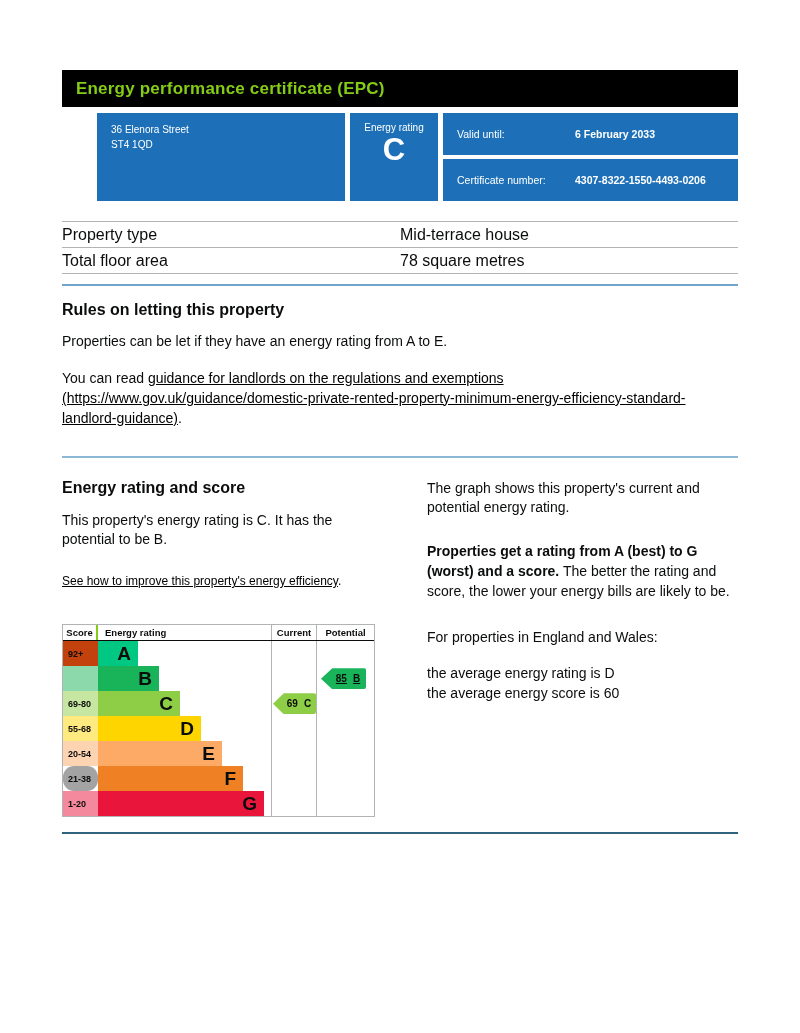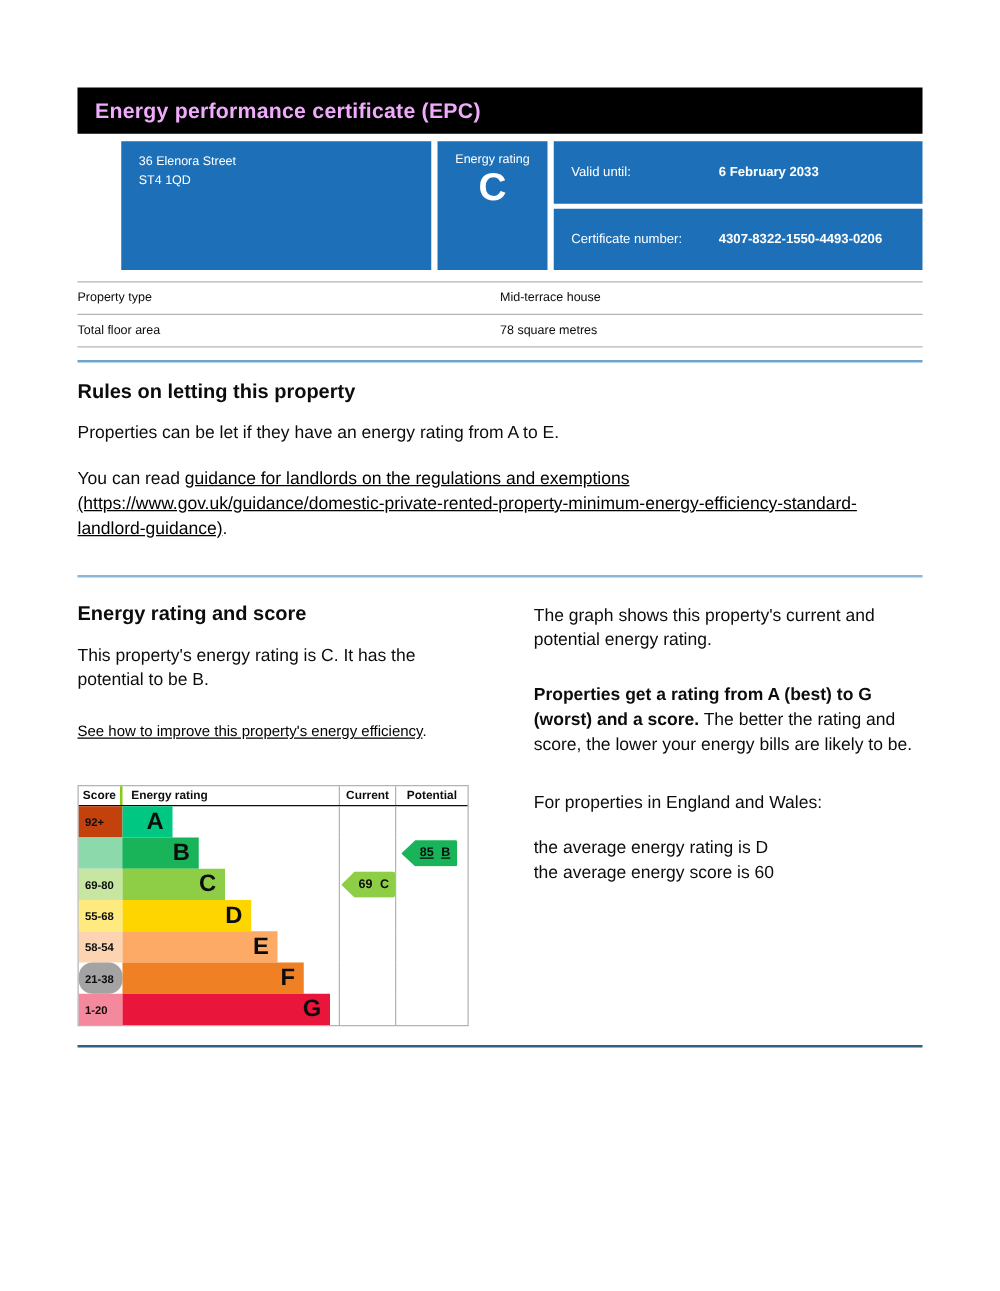--- a/index.html
+++ b/index.html
@@ -3,34 +3,34 @@
 <meta charset="utf-8">
 <style>
   html,body{margin:0;padding:0;background:#ffffff;}
   .page{
     position:relative;width:800px;height:1033px;box-sizing:border-box;
     padding:70px 62px 0 62px;background:#fff;
     font-family:"Liberation Sans",sans-serif;color:#0b0c0c;
   }
   
   .doc-title-bar{background:#000;height:37px;display:flex;align-items:center;margin-bottom:6px;}
-  .doc-title-bar h1{color:#f0abfc;font-size:17px;font-weight:bold;margin:0 16px 0 14px;letter-spacing:.2px;}
-  
-  .summary-row{display:flex;gap:5px;height:103px;padding-left:35px;}
+  .doc-title-bar h1{color:#84cc16;font-size:17px;font-weight:bold;margin:0 16px 0 14px;letter-spacing:.2px;}
+  
+  .summary-row{display:flex;gap:5px;height:88px;padding-left:35px;}
   .blue{background:#1d70b8;color:#fff;box-sizing:border-box;}
   .address-box{width:248px;padding:10px 0 0 14px;font-size:10px;line-height:1.45;}
   .rating-box{width:88px;display:flex;flex-direction:column;align-items:center;padding-top:9px;}
   .rating-box .lbl{font-size:10px;}
   .rating-box .big{font-size:31px;font-weight:bold;line-height:1.1;}
   .right-stack{flex:1;display:flex;flex-direction:column;gap:4px;}
   .kv-box{flex:1;display:flex;align-items:center;padding-left:14px;font-size:10.5px;}
   .kv-label{width:118px;flex:0 0 118px;}
   .kv-value{font-weight:bold;}
   
-  .prop-table{margin-top:9px;font-size:10px;}
+  .prop-table{margin-top:20px;font-size:16px;}
   .prop-row{display:flex;height:25px;align-items:center;border-bottom:1px solid #b1b4b6;}
   .prop-row:first-child{border-top:1px solid #b1b4b6;}
   .prop-label{width:50%;}
   .prop-value{width:50%;}
   
   .rule{border:0;height:2px;margin:0;}
   .rule-1{background:#6fa5cb;margin-top:10px;}
   .rule-2{background:#8cb8d8;margin-top:27px;}
   .rule-3{background:#2e637f;margin-top:15px;}
   
@@ -182,21 +182,21 @@
         <div class="chart-row">
           <div class="score-cell tint-d">55-68</div>
           <div class="rating-cell">
               <div class="band band-d">D</div>
             </div>
           <div class="current-cell"></div>
           <div class="potential-cell"></div>
         </div>
 
         <div class="chart-row">
-          <div class="score-cell tint-e">58-54</div>
+          <div class="score-cell tint-e">20-54</div>
           <div class="rating-cell">
               <div class="band band-e">E</div>
             </div>
           <div class="current-cell"></div>
           <div class="potential-cell"></div>
         </div>
 
         <div class="chart-row">
           <div class="score-cell tint-f">21-38</div>
           <div class="rating-cell">

